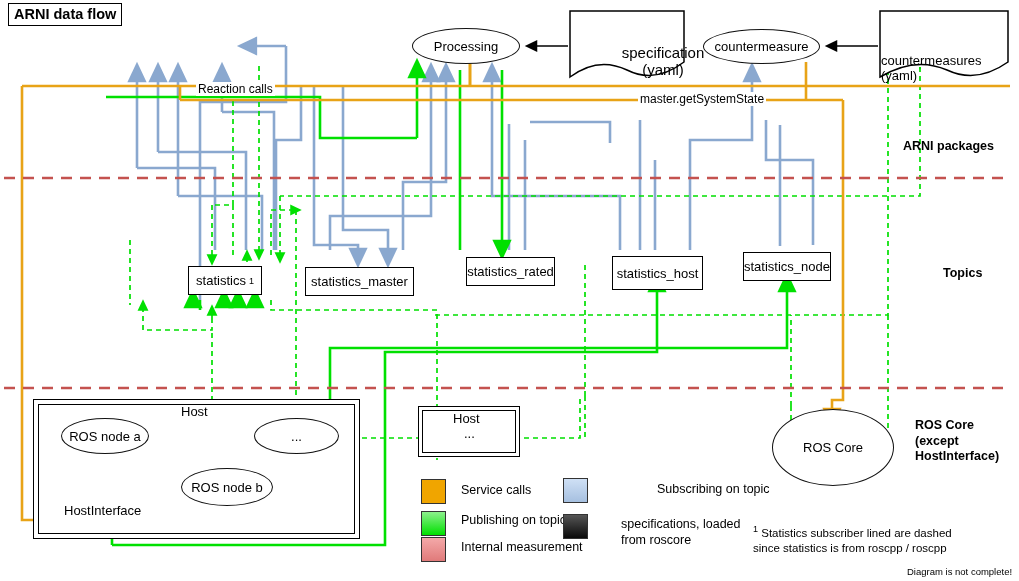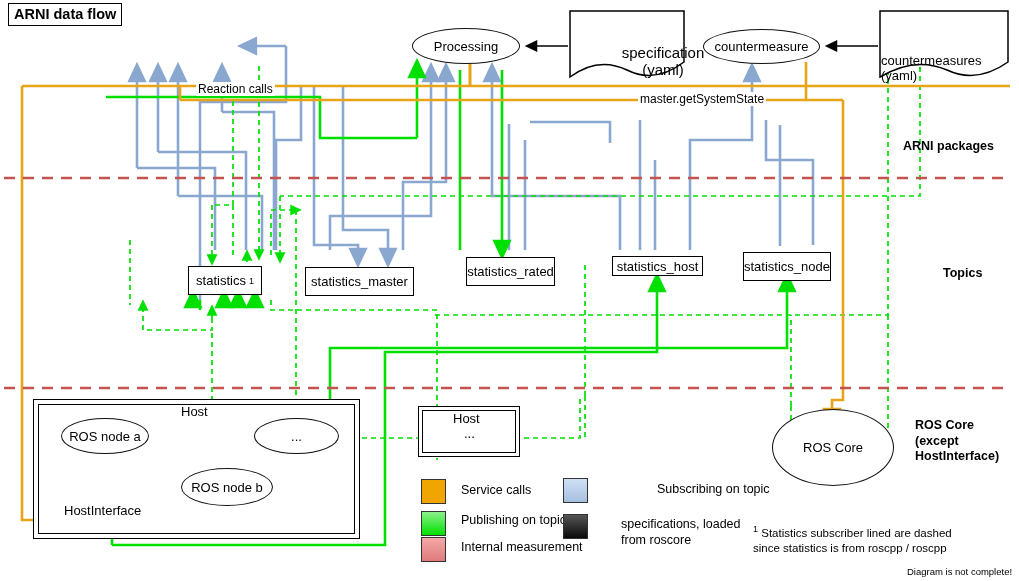--- a/index.html
+++ b/index.html
@@ -215,21 +215,21 @@
   </div>
 
   <div class="node box" style="left:305px;top:267px;width:109px;height:29px;">
     <span>statistics_master</span>
   </div>
 
   <div class="node box" style="left:466px;top:257px;width:89px;height:29px;">
     <span>statistics_rated</span>
   </div>
 
-  <div class="node box" style="left:612px;top:256px;width:91px;height:20px;">
+  <div class="node box" style="left:612px;top:256px;width:91px;height:34px;">
     <span>statistics_host</span>
   </div>
 
   <div class="node box" style="left:743px;top:252px;width:88px;height:29px;">
     <span>statistics_node</span>
   </div>
 
   <div class="node ell" style="left:772px;top:409px;width:122px;height:77px;">
     <span>ROS Core</span>
   </div>

